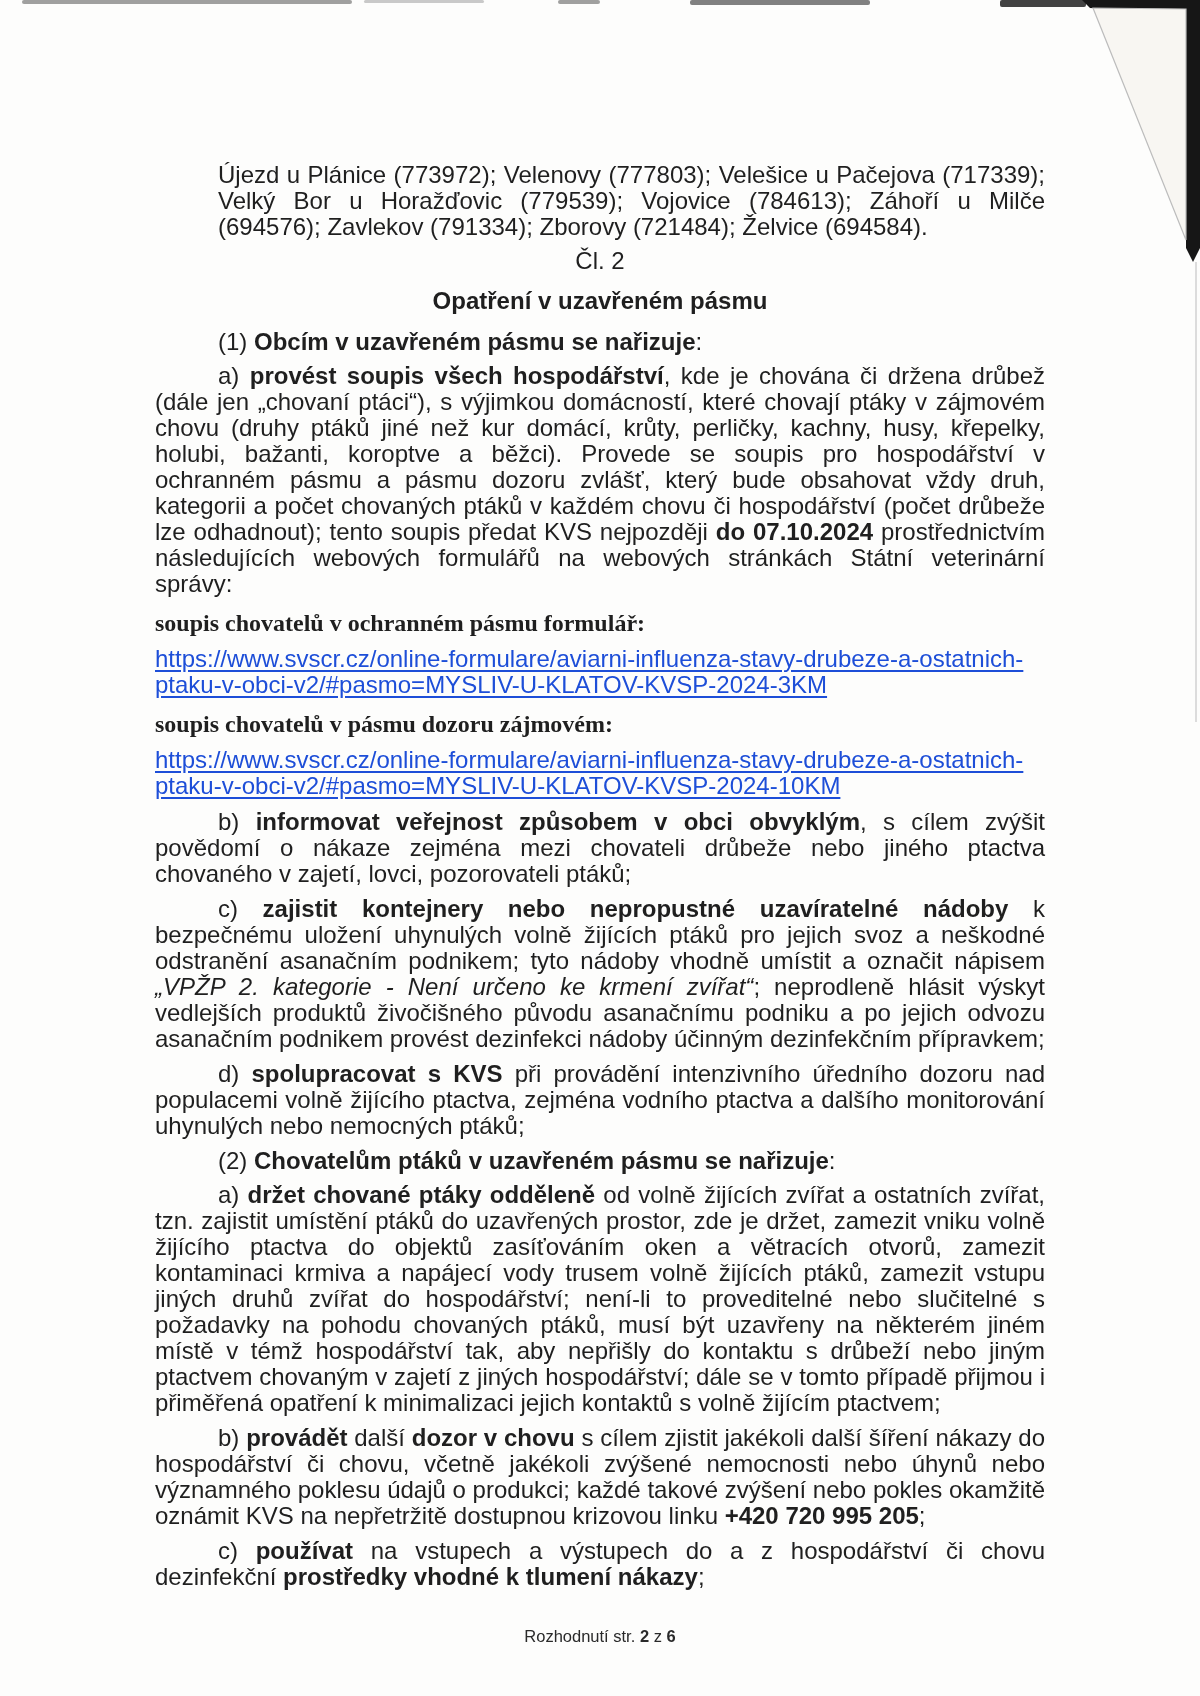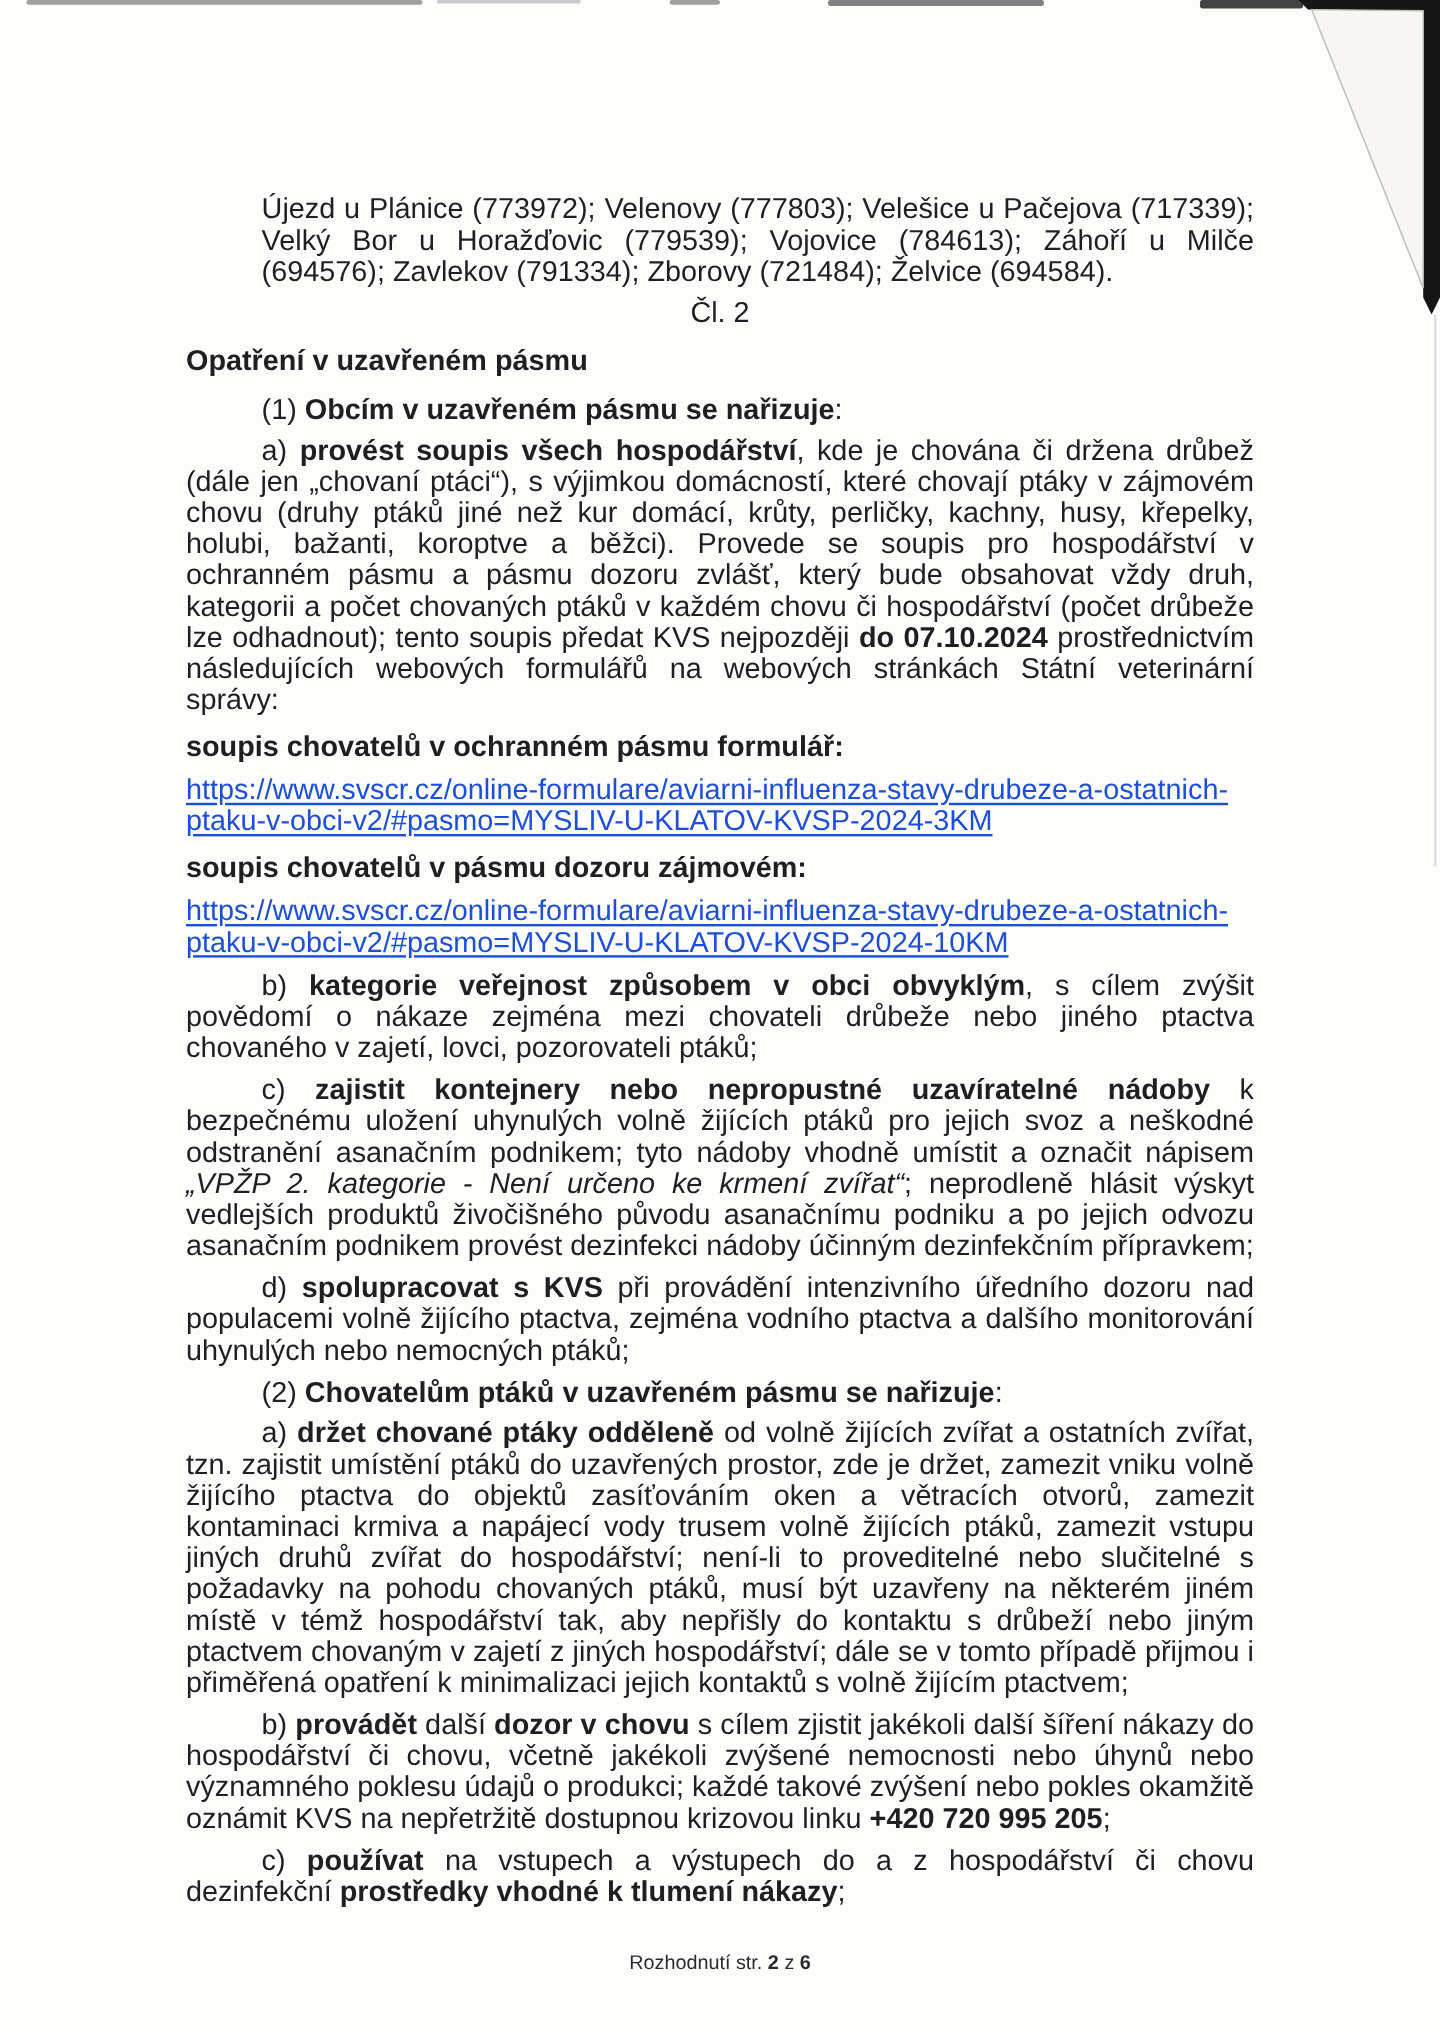--- a/index.html
+++ b/index.html
@@ -8,24 +8,24 @@
     background:#fdfdfc;color:#1f1f1f;
     font-family:"Liberation Sans",sans-serif;
   }
   .content{
     position:absolute;left:155px;top:162px;width:890px;
     font-size:24px;line-height:26px;
   }
   .block{margin:0 0 11px 0;}
   .continuation{margin-left:63px;text-align:justify;margin-bottom:8px;}
   .center{text-align:center;margin:4px 0 14px 0;}
-  .center-bold{font-weight:bold;margin:0 0 15px 0;}
+  .center-bold{text-align:center;font-weight:bold;margin:0 0 15px 0;}
   .indent{text-indent:63px;margin-bottom:8px;}
   .justify{text-align:justify;text-indent:63px;margin-bottom:9px;}
-  .label{font-weight:bold;margin:13px 0 10px 0;}
+  .label{font-weight:bold;margin:13px 0 10px 0;font-family:Liberation Serif, serif;}
   .linkblock{margin-bottom:10px;overflow-wrap:break-word;}
   .linkblock a{color:#1d4ed8;text-decoration:underline;text-underline-offset:3px;}
   .b{font-weight:bold;}
   .i{font-style:italic;}
   .footer{
     position:absolute;left:155px;width:890px;top:1627px;
     text-align:center;font-size:16.5px;color:#2a2a2a;
   }
   
   .smudge{position:absolute;top:0;background:#2e2e2e;border-radius:2px;}
@@ -57,21 +57,21 @@
 <div class="content">
     <div class="block continuation"><span>Újezd u Plánice (773972); Velenovy (777803); Velešice u Pačejova (717339); Velký Bor u Horažďovic (779539); Vojovice (784613); Záhoří u Milče (694576); Zavlekov (791334); Zborovy (721484); Želvice (694584).</span></div>
     <div class="block center"><span>Čl. 2</span></div>
     <div class="block center-bold"><span class="b">Opatření v uzavřeném pásmu</span></div>
     <div class="block indent"><span>(1) </span><span class="b">Obcím v uzavřeném pásmu se nařizuje</span><span>:</span></div>
     <div class="block justify"><span>a) </span><span class="b">provést soupis všech hospodářství</span><span>, kde je chována či držena drůbež (dále jen „chovaní ptáci“), s výjimkou domácností, které chovají ptáky v zájmovém chovu (druhy ptáků jiné než kur domácí, krůty, perličky, kachny, husy, křepelky, holubi, bažanti, koroptve a běžci). Provede se soupis pro hospodářství v ochranném pásmu a pásmu dozoru zvlášť, který bude obsahovat vždy druh, kategorii a počet chovaných ptáků v každém chovu či hospodářství (počet drůbeže lze odhadnout); tento soupis předat KVS nejpozději </span><span class="b">do 07.10.2024</span><span> prostřednictvím následujících webových formulářů na webových stránkách Státní veterinární správy:</span></div>
     <div class="block label"><span class="b">soupis chovatelů v ochranném pásmu formulář:</span></div>
     <div class="block linkblock"><a href="#">https://www.svscr.cz/online-formulare/aviarni-influenza-stavy-drubeze-a-ostatnich-ptaku-v-obci-v2/#pasmo=MYSLIV-U-KLATOV-KVSP-2024-3KM</a></div>
     <div class="block label"><span class="b">soupis chovatelů v pásmu dozoru zájmovém:</span></div>
     <div class="block linkblock"><a href="#">https://www.svscr.cz/online-formulare/aviarni-influenza-stavy-drubeze-a-ostatnich-ptaku-v-obci-v2/#pasmo=MYSLIV-U-KLATOV-KVSP-2024-10KM</a></div>
-    <div class="block justify"><span>b) </span><span class="b">kategorie veřejnost způsobem v obci obvyklým</span><span>, s cílem zvýšit povědomí o nákaze zejména mezi chovateli drůbeže nebo jiného ptactva chovaného v zajetí, lovci, pozorovateli ptáků;</span></div>
+    <div class="block justify"><span>b) </span><span class="b">informovat veřejnost způsobem v obci obvyklým</span><span>, s cílem zvýšit povědomí o nákaze zejména mezi chovateli drůbeže nebo jiného ptactva chovaného v zajetí, lovci, pozorovateli ptáků;</span></div>
     <div class="block justify"><span>c) </span><span class="b">zajistit kontejnery nebo nepropustné uzavíratelné nádoby</span><span> k bezpečnému uložení uhynulých volně žijících ptáků pro jejich svoz a neškodné odstranění asanačním podnikem; tyto nádoby vhodně umístit a označit nápisem </span><span class="i">„VPŽP 2. kategorie - Není určeno ke krmení zvířat“</span><span>; neprodleně hlásit výskyt vedlejších produktů živočišného původu asanačnímu podniku a po jejich odvozu asanačním podnikem provést dezinfekci nádoby účinným dezinfekčním přípravkem;</span></div>
     <div class="block justify"><span>d) </span><span class="b">spolupracovat s KVS</span><span> při provádění intenzivního úředního dozoru nad populacemi volně žijícího ptactva, zejména vodního ptactva a dalšího monitorování uhynulých nebo nemocných ptáků;</span></div>
     <div class="block indent"><span>(2) </span><span class="b">Chovatelům ptáků v uzavřeném pásmu se nařizuje</span><span>:</span></div>
     <div class="block justify"><span>a) </span><span class="b">držet chované ptáky odděleně</span><span> od volně žijících zvířat a ostatních zvířat, tzn. zajistit umístění ptáků do uzavřených prostor, zde je držet, zamezit vniku volně žijícího ptactva do objektů zasíťováním oken a větracích otvorů, zamezit kontaminaci krmiva a napájecí vody trusem volně žijících ptáků, zamezit vstupu jiných druhů zvířat do hospodářství; není-li to proveditelné nebo slučitelné s požadavky na pohodu chovaných ptáků, musí být uzavřeny na některém jiném místě v témž hospodářství tak, aby nepřišly do kontaktu s drůbeží nebo jiným ptactvem chovaným v zajetí z jiných hospodářství; dále se v tomto případě přijmou i přiměřená opatření k minimalizaci jejich kontaktů s volně žijícím ptactvem;</span></div>
     <div class="block justify"><span>b) </span><span class="b">provádět</span><span> další </span><span class="b">dozor v chovu</span><span> s cílem zjistit jakékoli další šíření nákazy do hospodářství či chovu, včetně jakékoli zvýšené nemocnosti nebo úhynů nebo významného poklesu údajů o produkci; každé takové zvýšení nebo pokles okamžitě oznámit KVS na nepřetržitě dostupnou krizovou linku </span><span class="b">+420 720 995 205</span><span>;</span></div>
     <div class="block justify"><span>c) </span><span class="b">používat</span><span> na vstupech a výstupech do a z hospodářství či chovu dezinfekční </span><span class="b">prostředky vhodné k tlumení nákazy</span><span>;</span></div>
   </div>
 
 <div class="footer">
   <span>Rozhodnutí str. </span><span class="b">2</span><span> z </span><span class="b">6</span>

